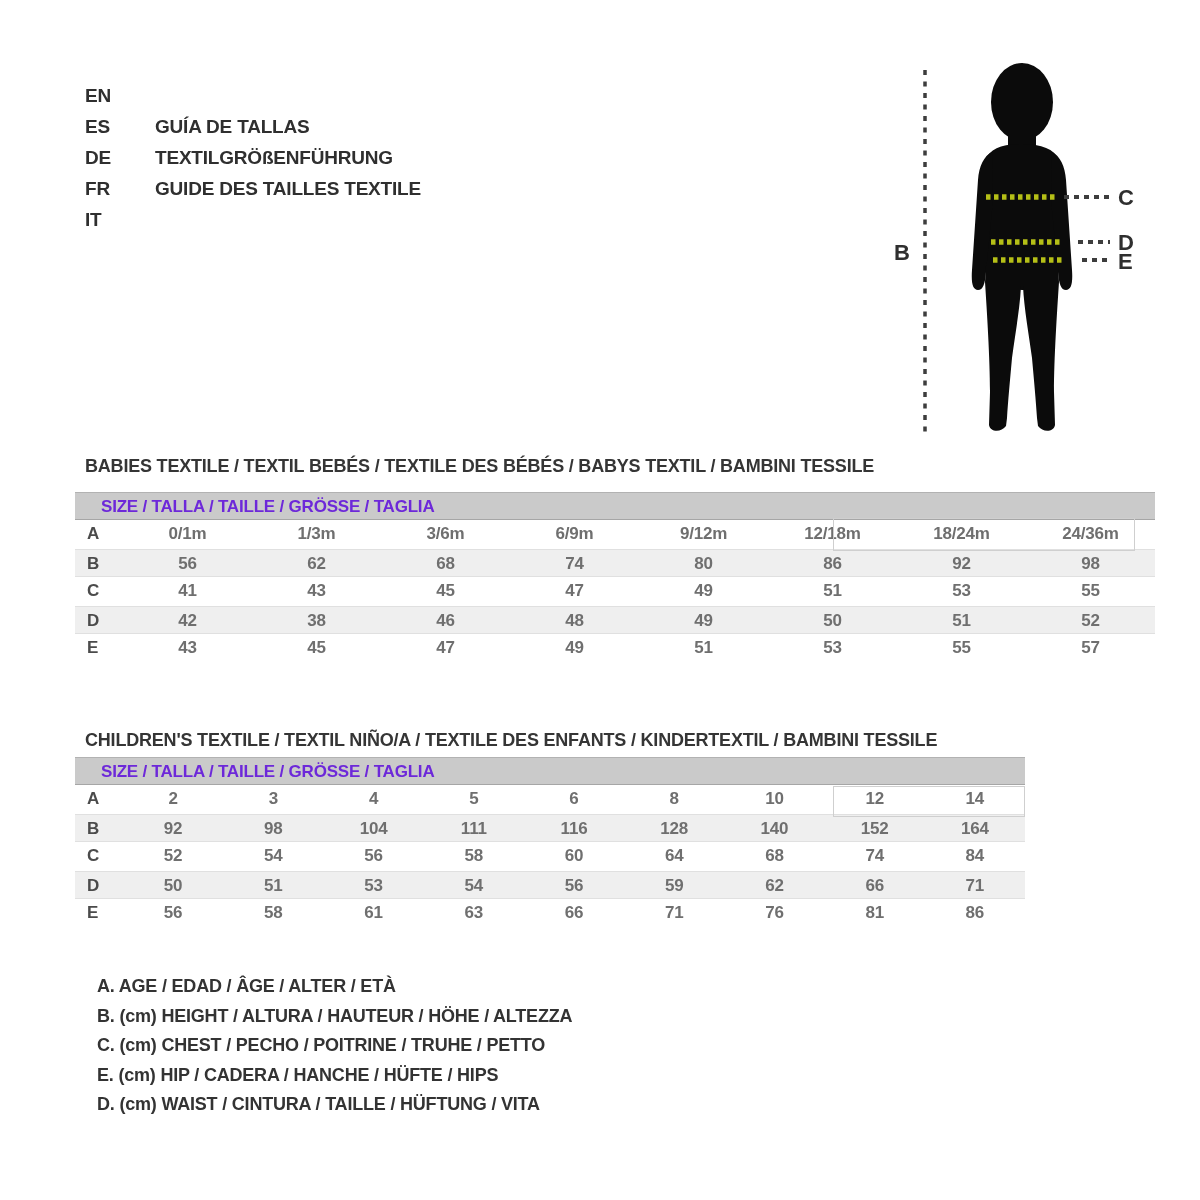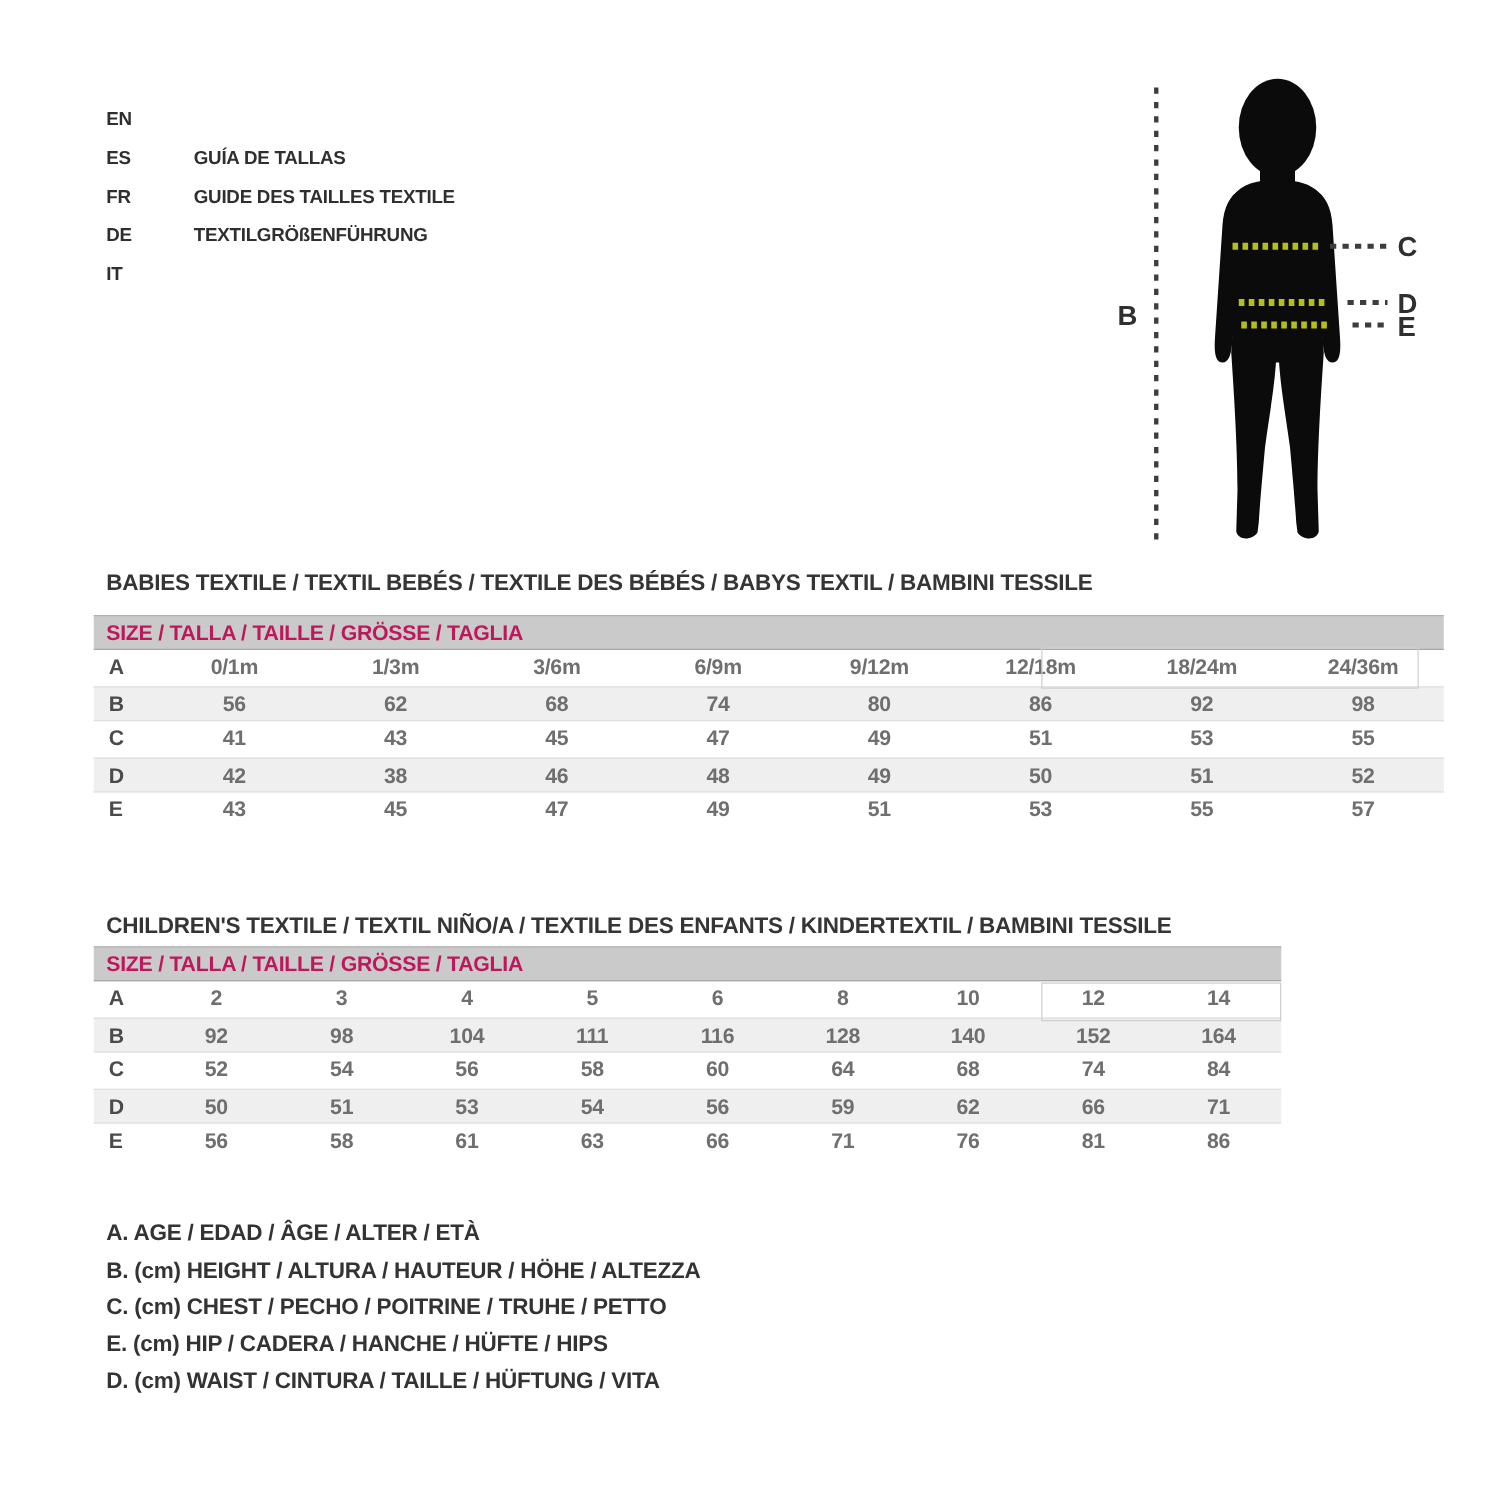--- a/index.html
+++ b/index.html
@@ -2,63 +2,63 @@
 <html><head>
 <meta charset="utf-8">
 <style>
   html,body{margin:0;padding:0;}
   body{
     width:1200px;height:1200px;position:relative;background:#ffffff;
     font-family:"Liberation Sans", sans-serif;color:#2f2f2f;overflow:hidden;
     letter-spacing:-0.2px;
   }
   
-  .languages{position:absolute;left:85px;top:80px;font-size:15px;font-weight:bold;}
+  .languages{position:absolute;left:85px;top:80px;font-size:19px;font-weight:bold;}
   .lang-row{display:grid;grid-template-columns:70px auto;height:31px;line-height:31px;}
   
   .figure{position:absolute;left:880px;top:40px;width:270px;height:410px;}
   .figure text{font-size:22px;font-weight:bold;fill:#2f2f2f;font-family:"Liberation Sans",sans-serif;}
   
   .section-title{position:absolute;left:85px;font-size:18px;font-weight:bold;color:#353535;white-space:nowrap;margin-top:10px;}
   .size-table{position:absolute;left:75px;}
   .band{background:#cacaca;border-top:1px solid #b2b2b2;border-bottom:1px solid #a6a6a6;
-        height:28px;line-height:27px;box-sizing:border-box;padding-left:10px;
-        font-size:17px;font-weight:bold;color:#be185d;}
+        height:28px;line-height:27px;box-sizing:border-box;padding-left:26px;
+        font-size:17px;font-weight:bold;color:#6d28d9;}
   .trow{display:grid;grid-template-columns:48px repeat(var(--cols),1fr);
         height:28.5px;line-height:28.5px;font-size:17px;font-weight:bold;box-sizing:border-box;}
   .trow.stripe{background:#efefef;border-top:1px solid #e0e0e0;border-bottom:1px solid #e0e0e0;}
   .tletter{padding-left:12px;color:#4b4b4b;}
   .tcell{text-align:center;color:#6f6f6f;}
   
   .sel-box{position:absolute;border:1px solid #cfcfcf;background:transparent;box-sizing:border-box;}
   
   .legend{position:absolute;left:85px;top:972px;font-size:18px;font-weight:bold;color:#333333;}
-  .legend-line{height:29.6px;line-height:29.6px;white-space:nowrap;}
+  .legend-line{height:29.6px;line-height:29.6px;white-space:nowrap;margin-left:12px;}
 </style>
 </head>
 <body>
 
 <div class="languages">
   <div class="lang-row">
     <span>EN</span>
   </div>
 
   <div class="lang-row">
     <span>ES</span>
     <span>GUÍA DE TALLAS</span>
   </div>
 
   <div class="lang-row">
+    <span>DE</span>
+    <span>TEXTILGRÖßENFÜHRUNG</span>
+  </div>
+
+  <div class="lang-row">
     <span>FR</span>
     <span>GUIDE DES TAILLES TEXTILE</span>
-  </div>
-
-  <div class="lang-row">
-    <span>DE</span>
-    <span>TEXTILGRÖßENFÜHRUNG</span>
   </div>
 
   <div class="lang-row">
     <span>IT</span>
   </div>
 </div>
 
 <svg class="figure" viewBox="0 0 270 410">
 
   <line x1="45" y1="30" x2="45" y2="397" stroke="#3d3d3d" stroke-width="3.5" stroke-dasharray="5 6.5"></line>

